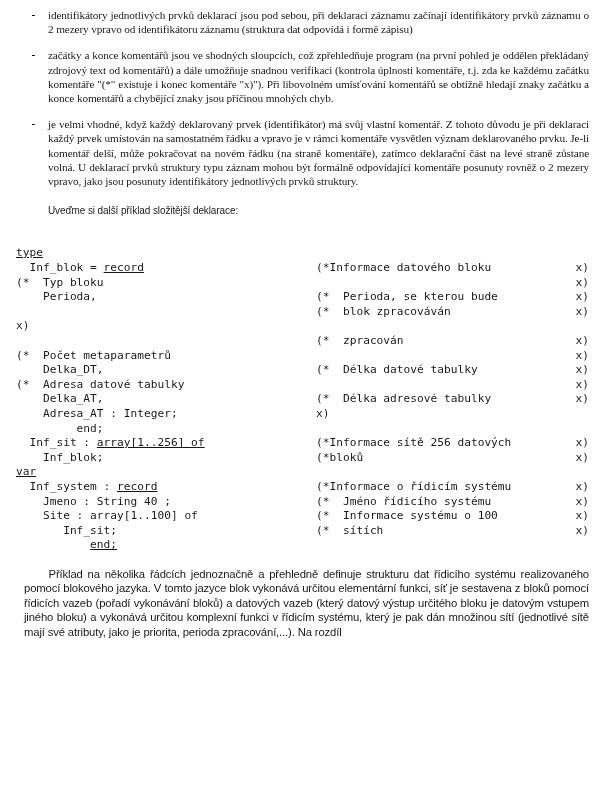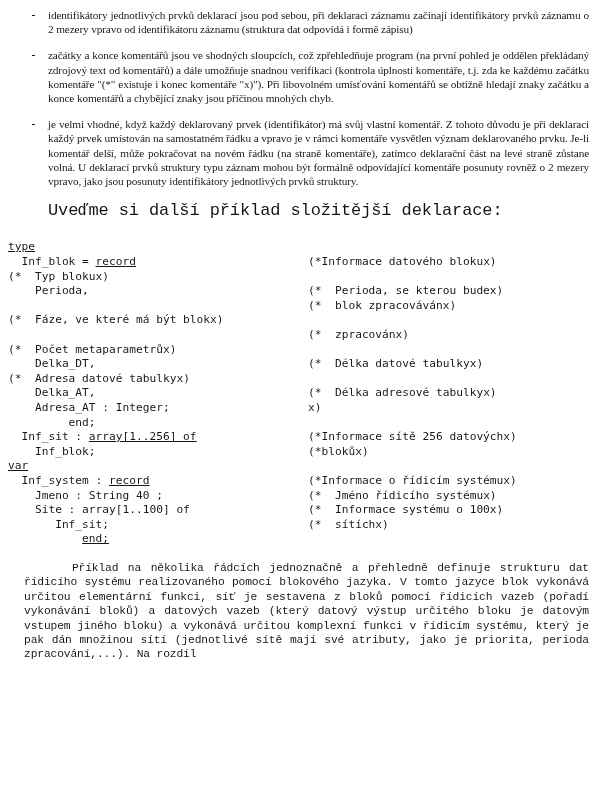--- a/index.html
+++ b/index.html
@@ -45,64 +45,64 @@
     font-size: 11.3px;
     line-height: 14.2px;
     letter-spacing: -0.15px;
     text-align: justify;
     font-family: Liberation Serif, serif;
     white-space: pre-wrap;
   }
 
   
   .intro-line {
-    margin: 16px 0 22px 48px;
-    font-size: 17px;
+    margin: 16px 0 28px 48px;
+    font-size: 10px;
     line-height: 14.2px;
     letter-spacing: -0.1px;
-    font-family: Liberation Mono, monospace;
+    font-family: Liberation Sans, sans-serif;
   }
 
   
   .code {
-    margin: 0 0 0 8px;
+    margin: 0 0 0 16px;
     font-family: "DejaVu Sans Mono", monospace;
     font-size: 11.2px;
     line-height: 14.6px;
   }
   .code-row {
     display: flex;
     align-items: baseline;
     white-space: pre;
   }
   .code-left {
     width: 300px;
     flex: 0 0 300px;
     white-space: pre;
   }
   .code-cmt {
     flex: 1 1 auto;
     display: flex;
-    justify-content: flex-start;
+    justify-content: space-between;
     white-space: pre;
     padding-right: 14px;
   }
   .code-cmt .c-open { white-space: pre; }
   .code-cmt .c-close { white-space: pre; }
   .u { text-decoration: underline; }
 
   
   .closing {
     margin: 14px 14px 0 24px;
     font-size: 11.3px;
     line-height: 14.4px;
     letter-spacing: -0.15px;
     text-align: justify;
     white-space: pre-wrap;
-    font-family: Liberation Mono, monospace;
+    font-family: Liberation Sans, sans-serif;
   }
 </style>
 </head>
 <body>
 
 <div class="page">
 
   <div class="bullets">
     <div class="bullet">
       <div class="bullet-dash">-</div>
@@ -119,21 +119,21 @@
   </div>
 
   <div class="intro-line">Uveďme si další příklad složitější deklarace:</div>
 
   <div class="code" id="code-block">
       <div class="code-row"><div class="code-left"><span class="u">type</span></div><div class="code-cmt"><span class="c-open"></span><span class="c-close"></span></div></div>
       <div class="code-row"><div class="code-left">  Inf_blok = <span class="u">record</span></div><div class="code-cmt"><span class="c-open">(*Informace datového bloku</span><span class="c-close">x)</span></div></div>
       <div class="code-row"><div class="code-cmt"><span class="c-open">(*  Typ bloku</span><span class="c-close">x)</span></div></div>
       <div class="code-row"><div class="code-left">    Perioda,</div><div class="code-cmt"><span class="c-open">(*  Perioda, se kterou bude</span><span class="c-close">x)</span></div></div>
       <div class="code-row"><div class="code-left"></div><div class="code-cmt"><span class="c-open">(*  blok zpracováván</span><span class="c-close">x)</span></div></div>
-      <div class="code-row"><div class="code-cmt"><span class="c-open">(*  Fáze, ve které má být blok</span><span class="c-close">x)</span></div></div>
+      <div class="code-row"><div class="code-cmt"><span class="c-close">x)</span></div></div>
       <div class="code-row"><div class="code-left"></div><div class="code-cmt"><span class="c-open">(*  zpracován</span><span class="c-close">x)</span></div></div>
       <div class="code-row"><div class="code-cmt"><span class="c-open">(*  Počet metaparametrů</span><span class="c-close">x)</span></div></div>
       <div class="code-row"><div class="code-left">    Delka_DT,</div><div class="code-cmt"><span class="c-open">(*  Délka datové tabulky</span><span class="c-close">x)</span></div></div>
       <div class="code-row"><div class="code-cmt"><span class="c-open">(*  Adresa datové tabulky</span><span class="c-close">x)</span></div></div>
       <div class="code-row"><div class="code-left">    Delka_AT,</div><div class="code-cmt"><span class="c-open">(*  Délka adresové tabulky</span><span class="c-close">x)</span></div></div>
       <div class="code-row"><div class="code-left">    Adresa_AT : Integer;</div><div class="code-cmt"><span class="c-close">x)</span></div></div>
       <div class="code-row"><div class="code-left">         end;</div><div class="code-cmt"><span class="c-open"></span><span class="c-close"></span></div></div>
       <div class="code-row"><div class="code-left"></div><div class="code-cmt"><span class="c-open"></span><span class="c-close"></span></div></div>
       <div class="code-row"><div class="code-left">  Inf_sit : <span class="u">array[1..256] of</span></div><div class="code-cmt"><span class="c-open">(*Informace sítě 256 datových</span><span class="c-close">x)</span></div></div>
       <div class="code-row"><div class="code-left">    Inf_blok;</div><div class="code-cmt"><span class="c-open">(*bloků</span><span class="c-close">x)</span></div></div>

